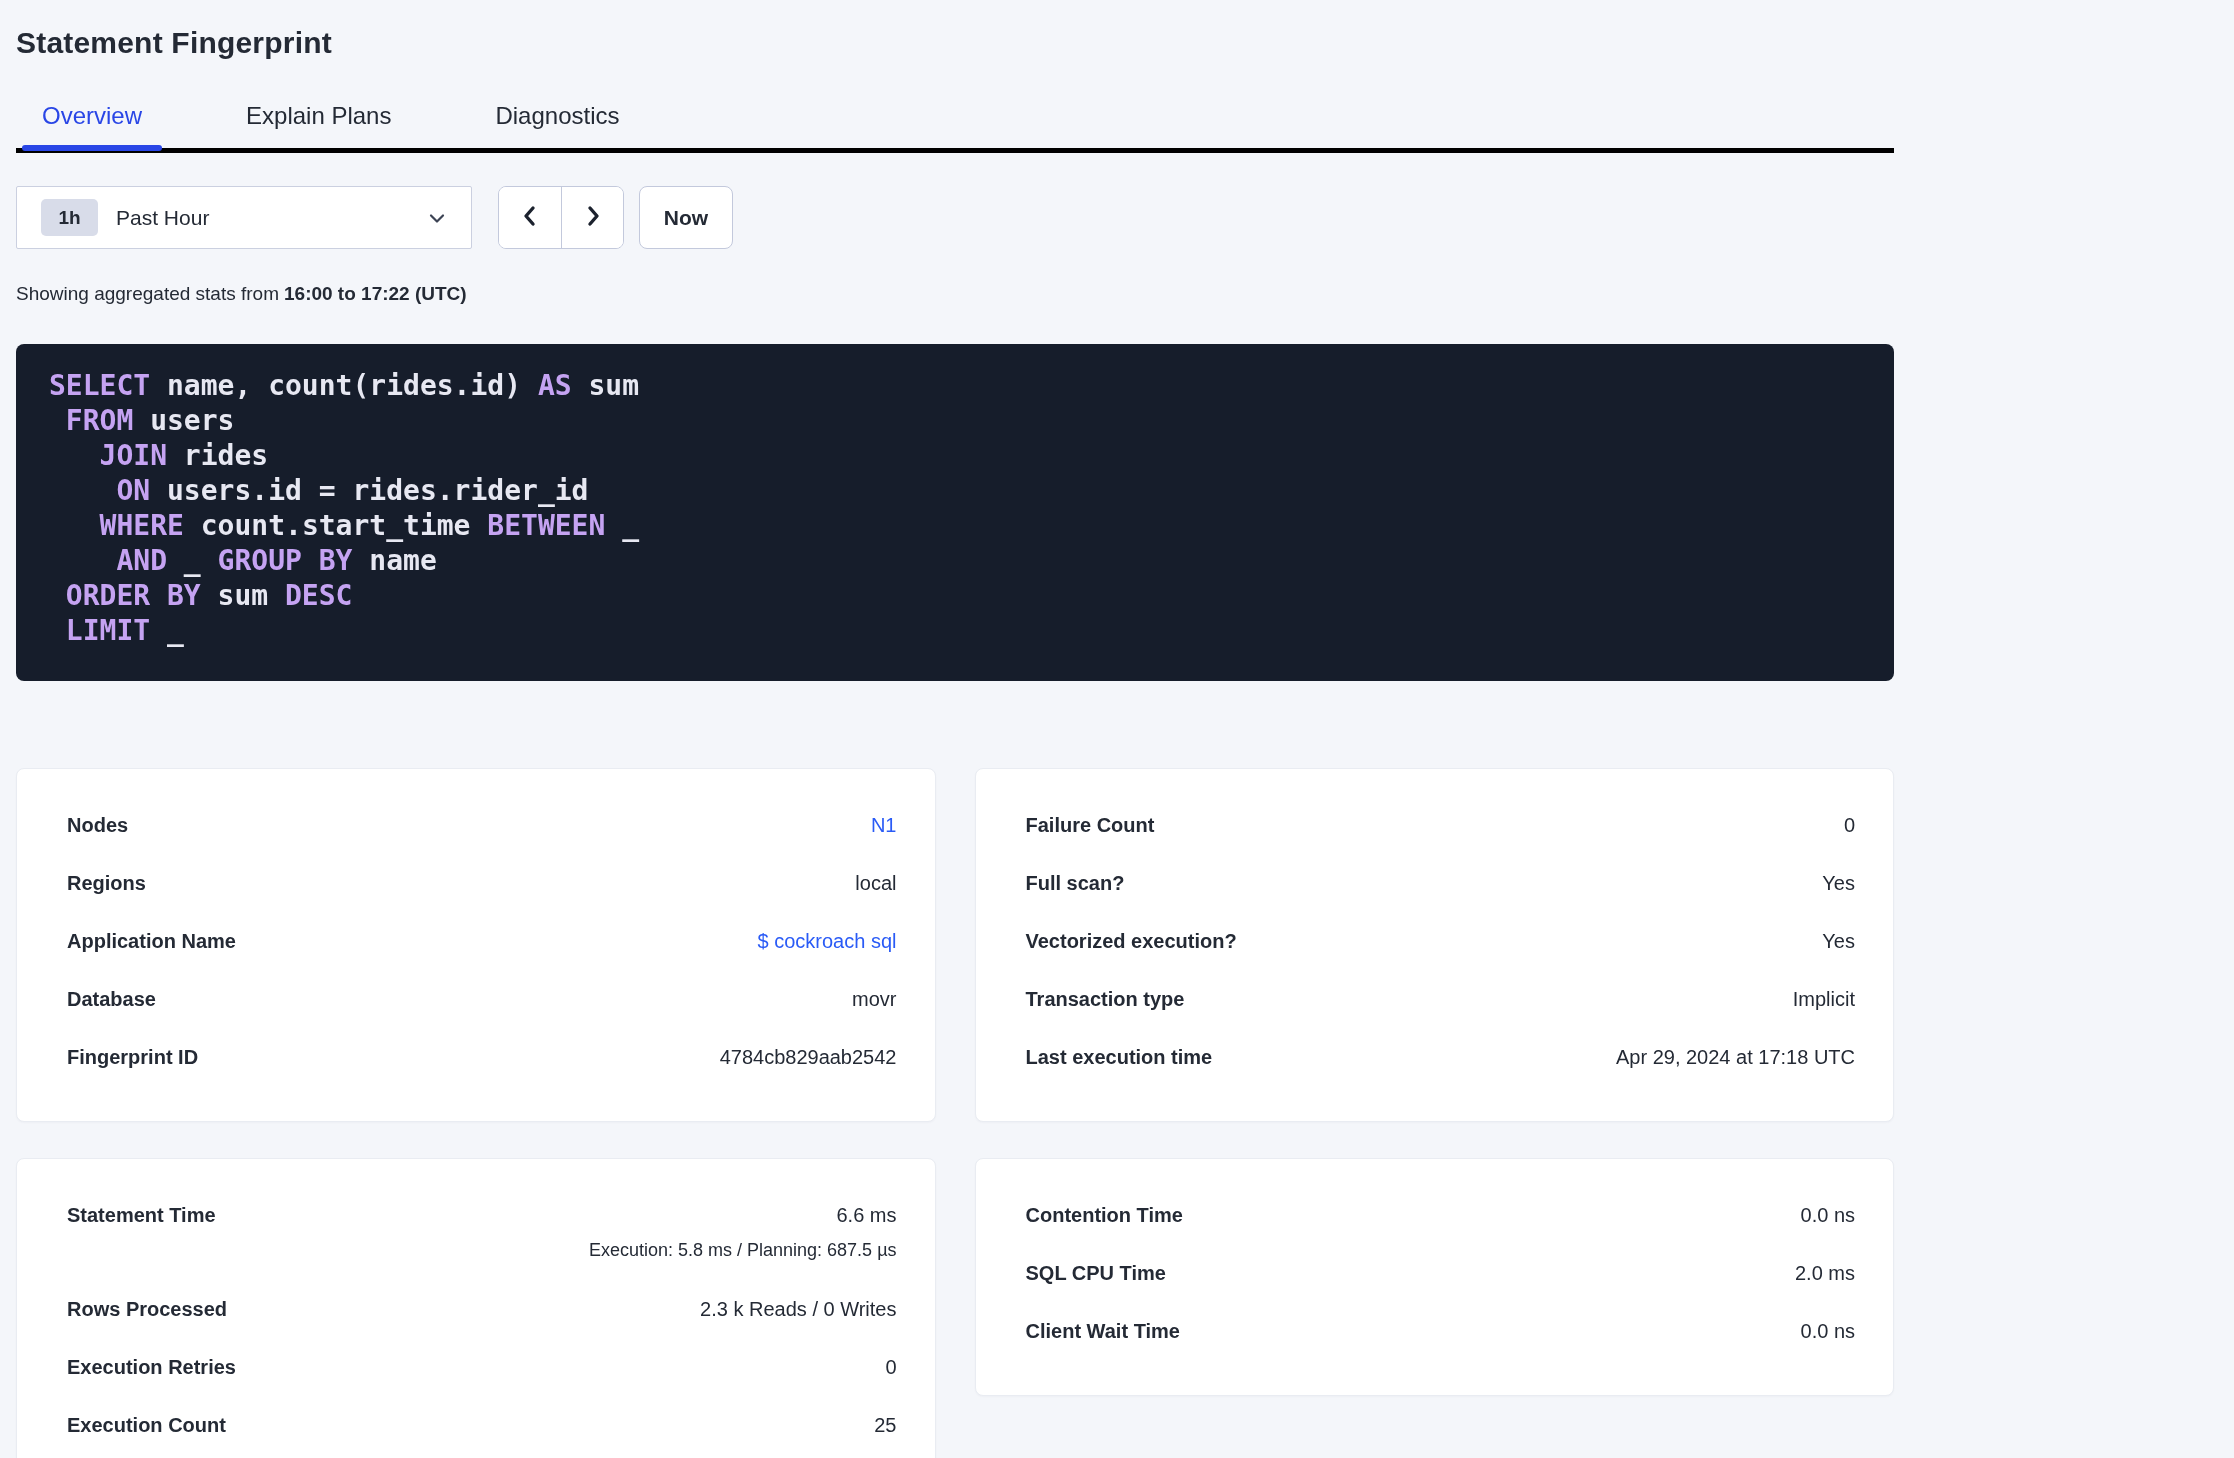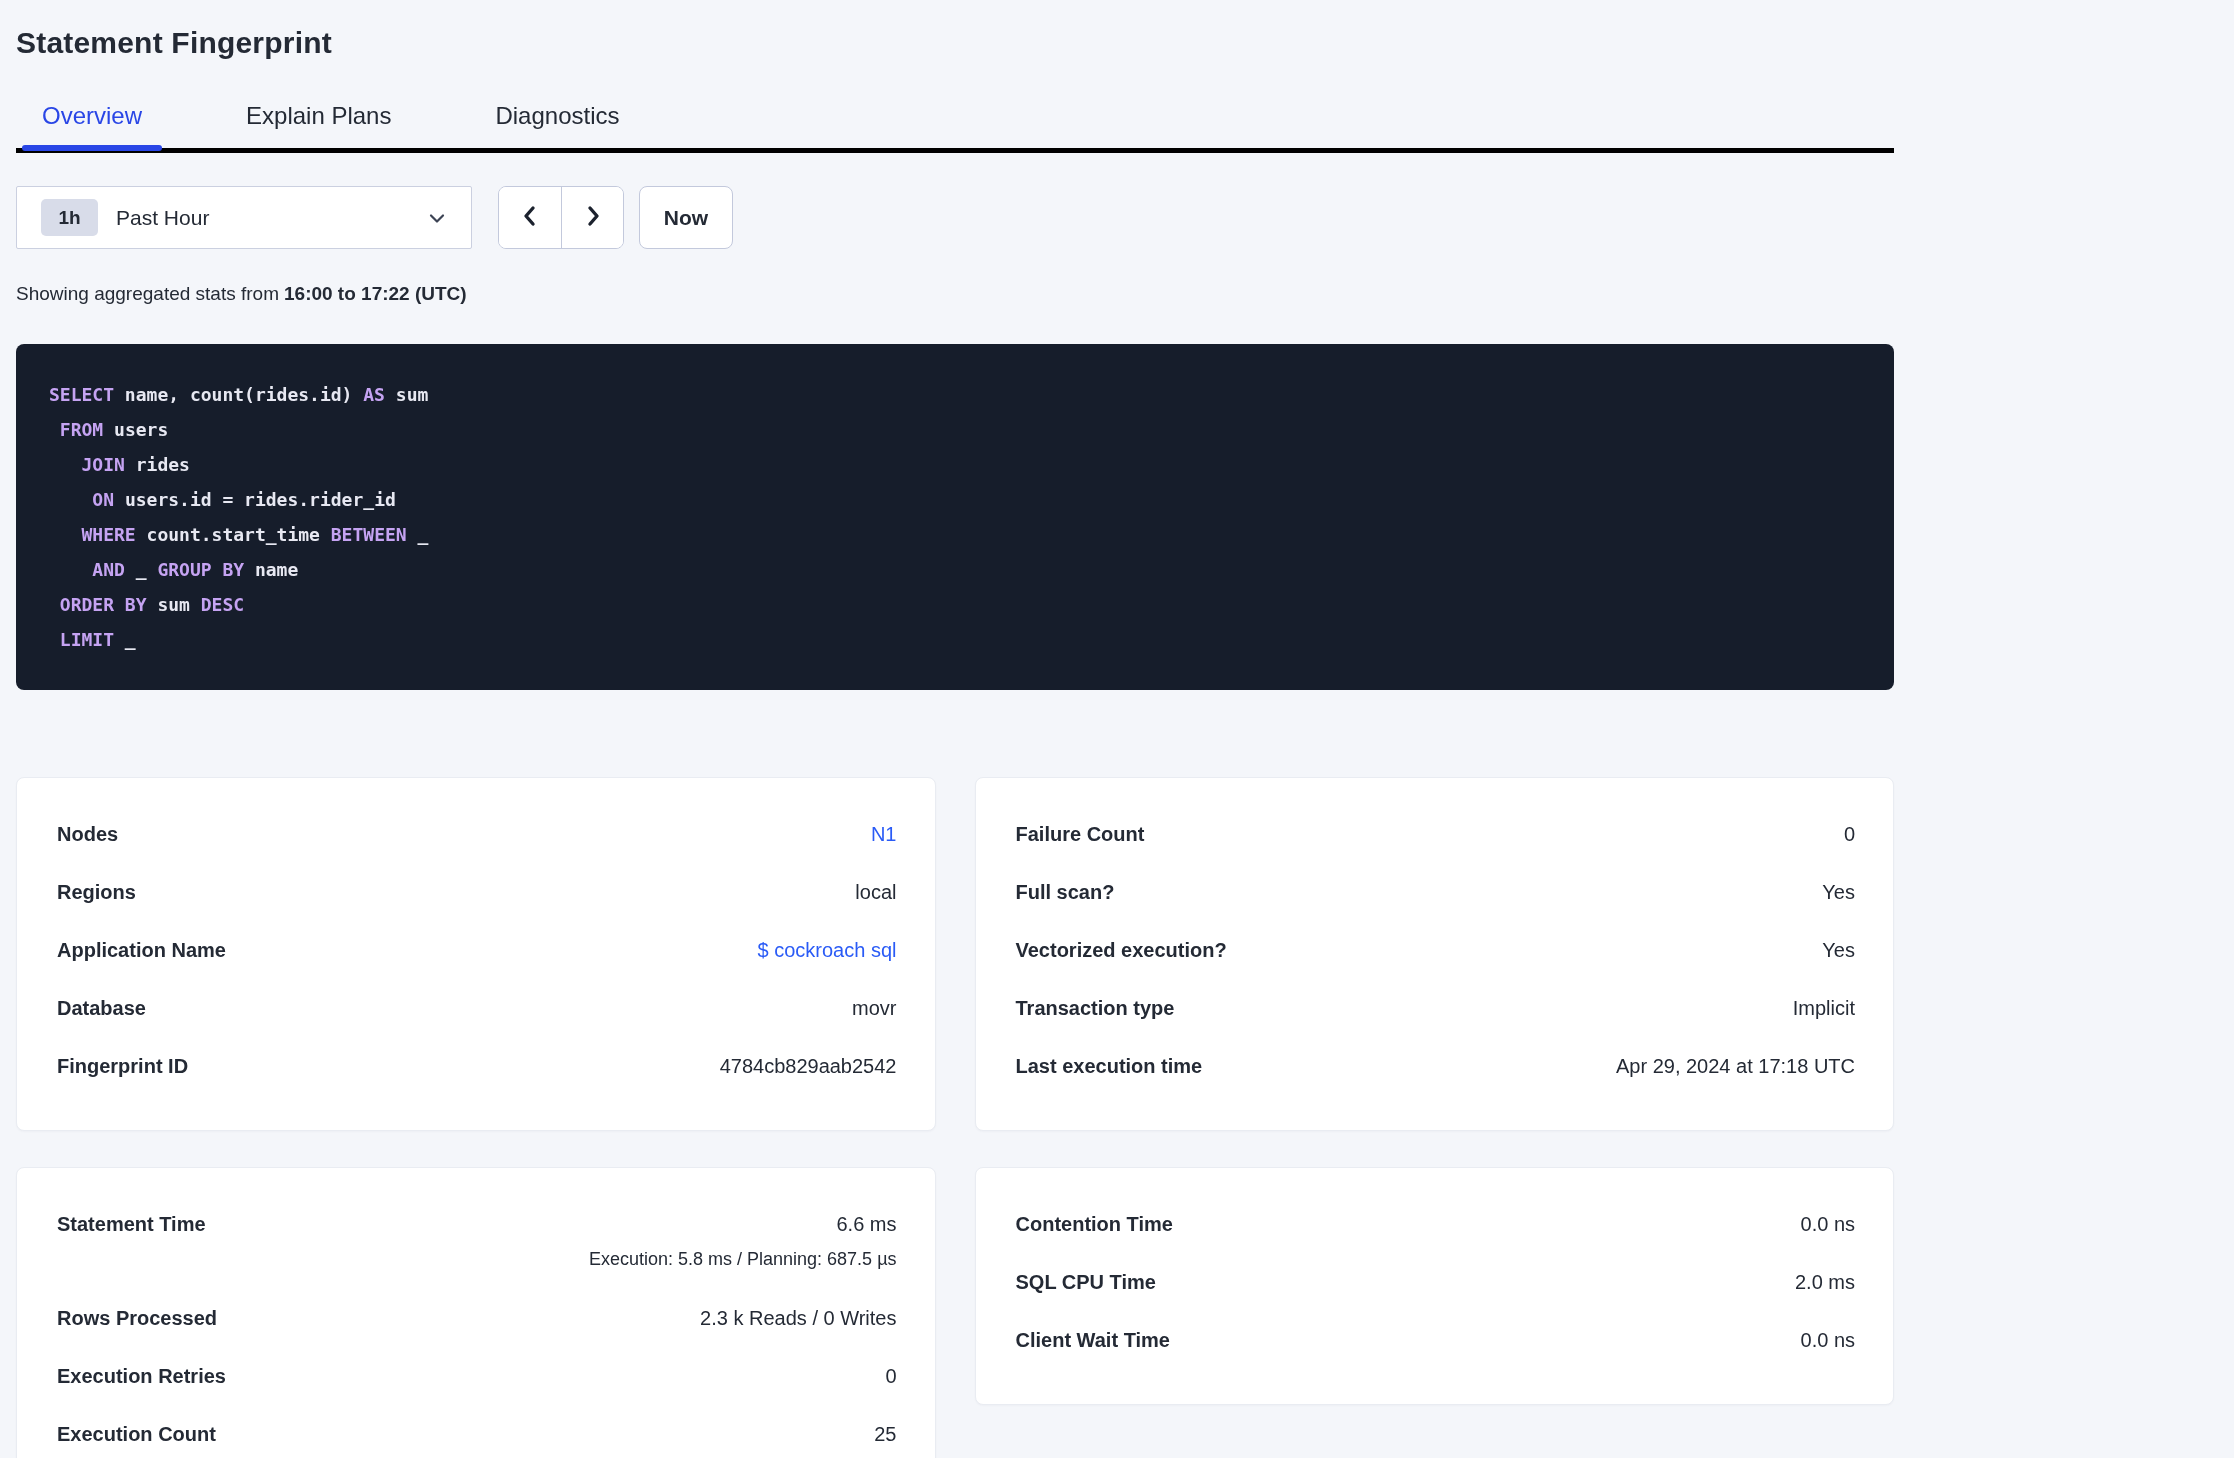--- a/index.html
+++ b/index.html
@@ -31,34 +31,34 @@
   .arrow-btn + .arrow-btn { border-left:1px solid #C3C9DC; }
   .now-btn { margin-left:15px; height:63px; width:94px; background:#fff; border:1px solid #C3C9DC;
              border-radius:8px; font-family:"Liberation Sans", sans-serif; font-size:21px; font-weight:600;
              color:#242A35; cursor:pointer; }
 
   
   .stats-line { margin-top:34px; font-size:19px; color:#242A35; }
   .stats-line b { font-weight:700; margin-left:5px; }
 
   
-  .sql-box { margin-top:39px; background:#161D2B; border-radius:8px; padding:33px 33px 33px 33px;
-             font-family:"DejaVu Sans Mono","Liberation Mono",monospace; font-size:18px; }
+  .sql-box { margin-top:39px; background:#161D2B; border-radius:8px; padding:24px 33px 33px 33px;
+             font-family:"DejaVu Sans Mono","Liberation Mono",monospace; font-size:28px; }
   .sql-line { display:block; height:35px; line-height:35px; white-space:pre; }
   .kw { color:#C5A3F2; font-weight:700; }
   .id { color:#E7E8F2; font-weight:700; }
 
   
   .cards-grid { display:grid; grid-template-columns:1fr 1fr; grid-column-gap:39px; align-items:start; }
   .grid-top { margin-top:87px; }
   .grid-bottom { margin-top:36px; }
   .card { background:#fff; border:1px solid #E9ECF2; border-radius:8px; padding:44px 38px 52px 40px;
           box-shadow:0 1px 2px rgba(36,42,53,0.03); }
   .card.tall-pad { padding-bottom:49px; }
-  .kv-row { display:flex; justify-content:space-between; align-items:flex-start; margin-bottom:34px; }
+  .kv-row { display:flex; justify-content:space-between; align-items:flex-start; margin-bottom:34px;margin-left:10px; }
   .kv-row:last-child { margin-bottom:0; }
   .kv-row.with-sub { margin-bottom:36px; }
   .kv-label { font-size:20px; line-height:24px; font-weight:600; color:#242A35; }
   .kv-value { font-size:20px; line-height:24px; color:#242A35; text-align:right; }
   .kv-value.link { color:#2A5BF6; cursor:pointer; }
   .kv-value-group { display:flex; flex-direction:column; align-items:flex-end; }
   .kv-subvalue { margin-top:12px; font-size:18px; line-height:22px; color:#242A35; text-align:right; }
 </style>
 </head>
 <body>

